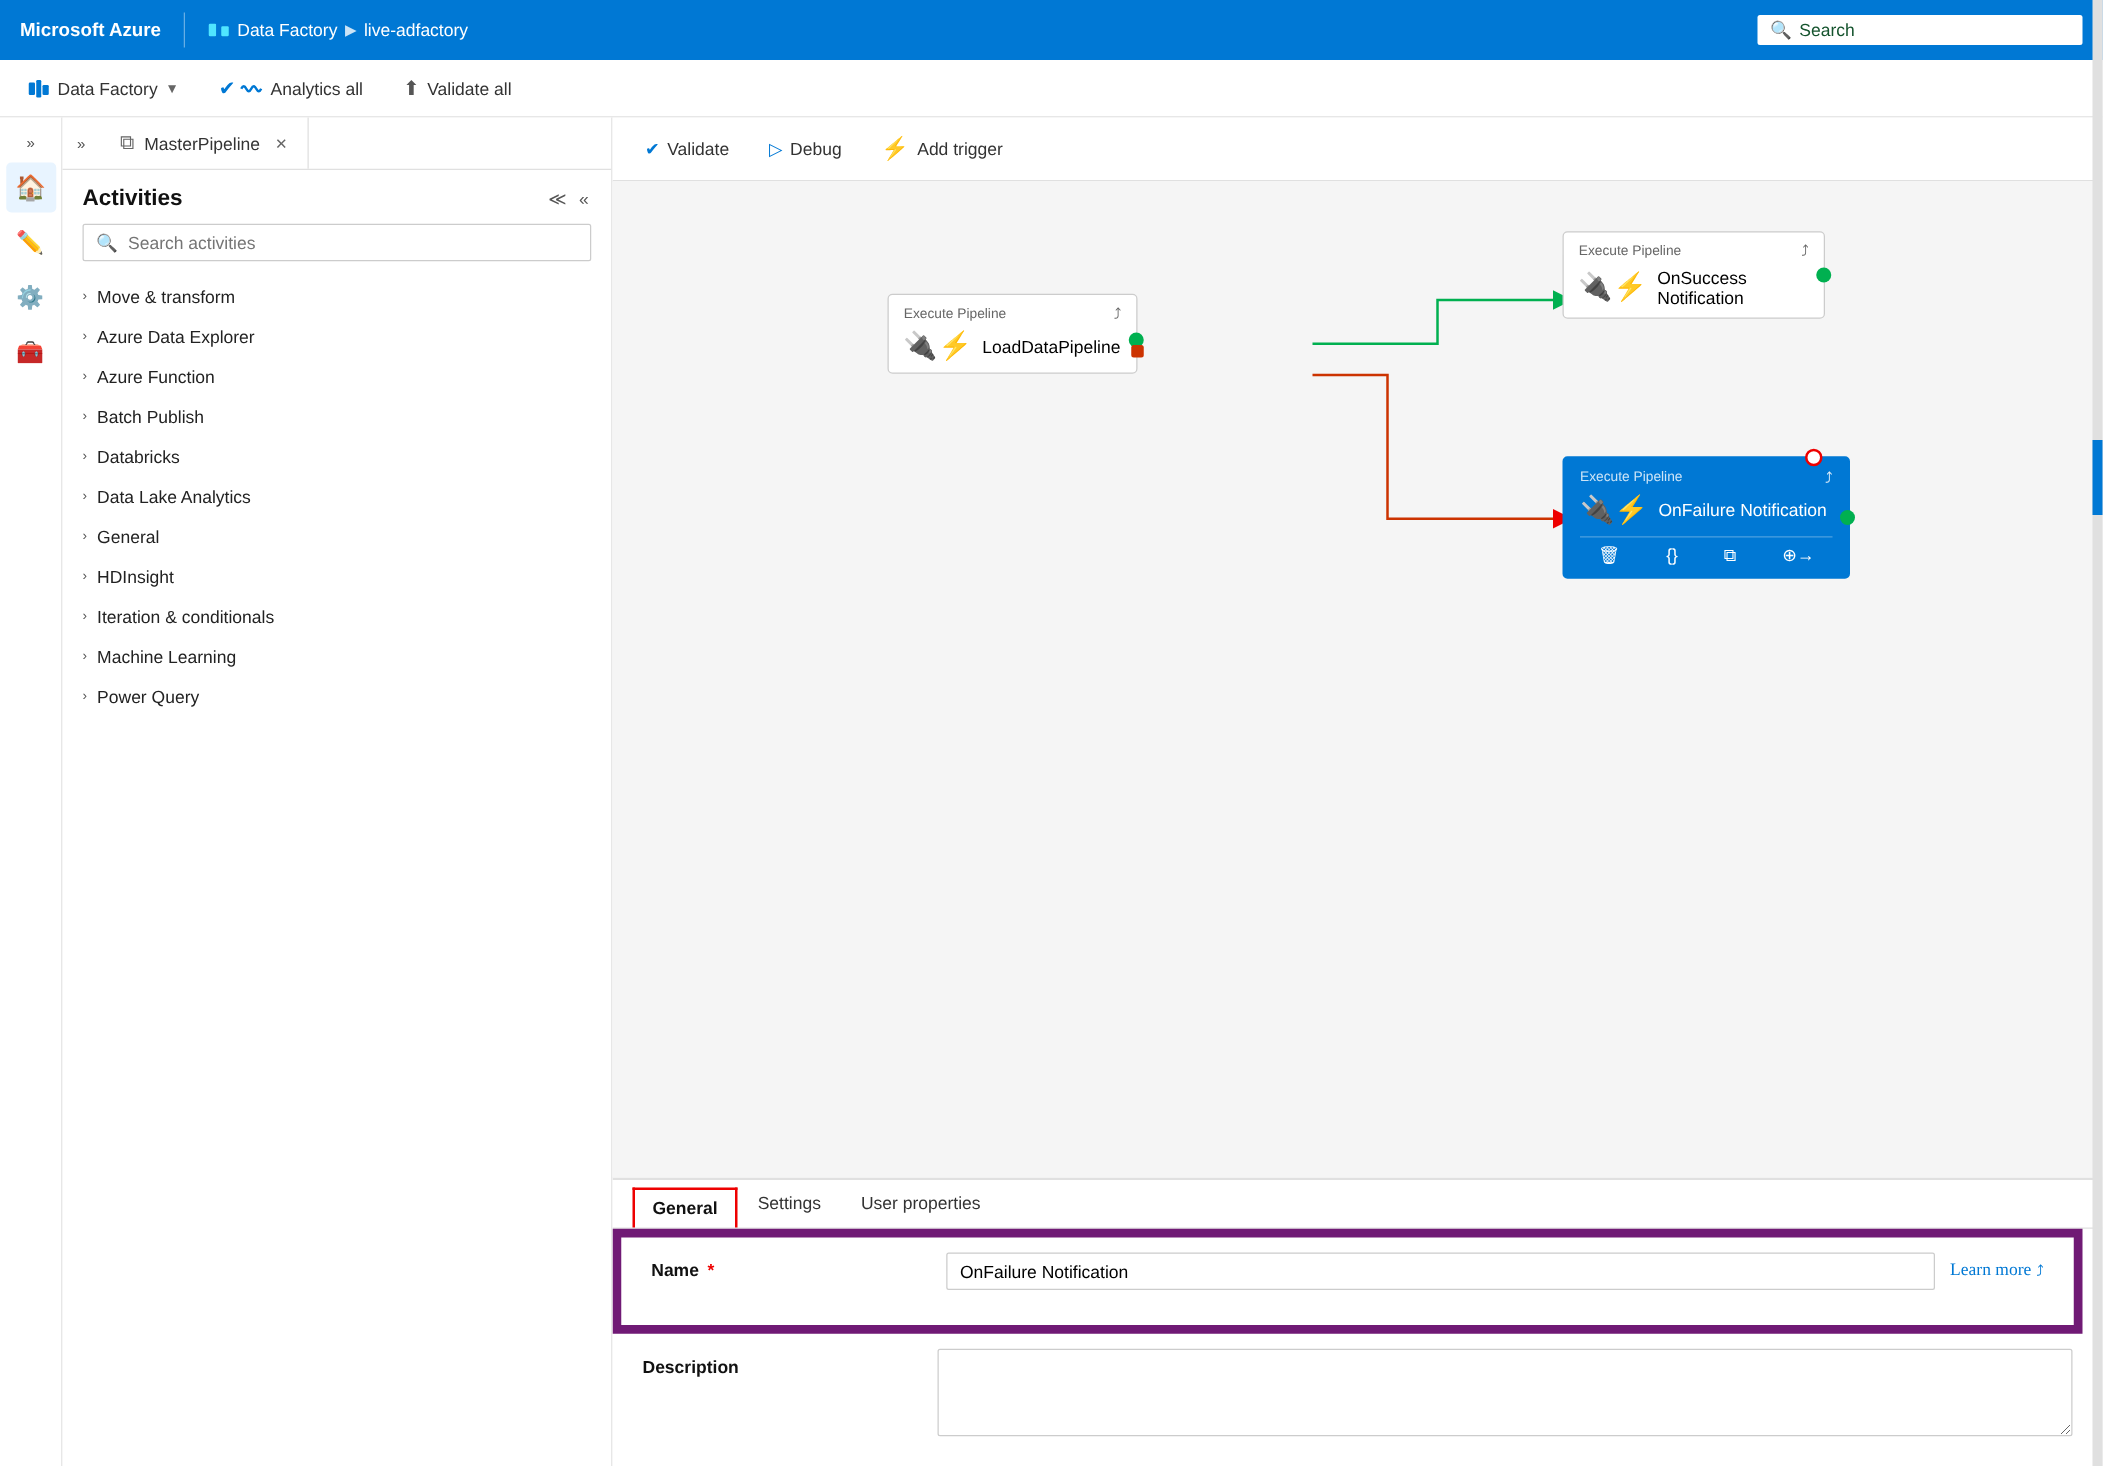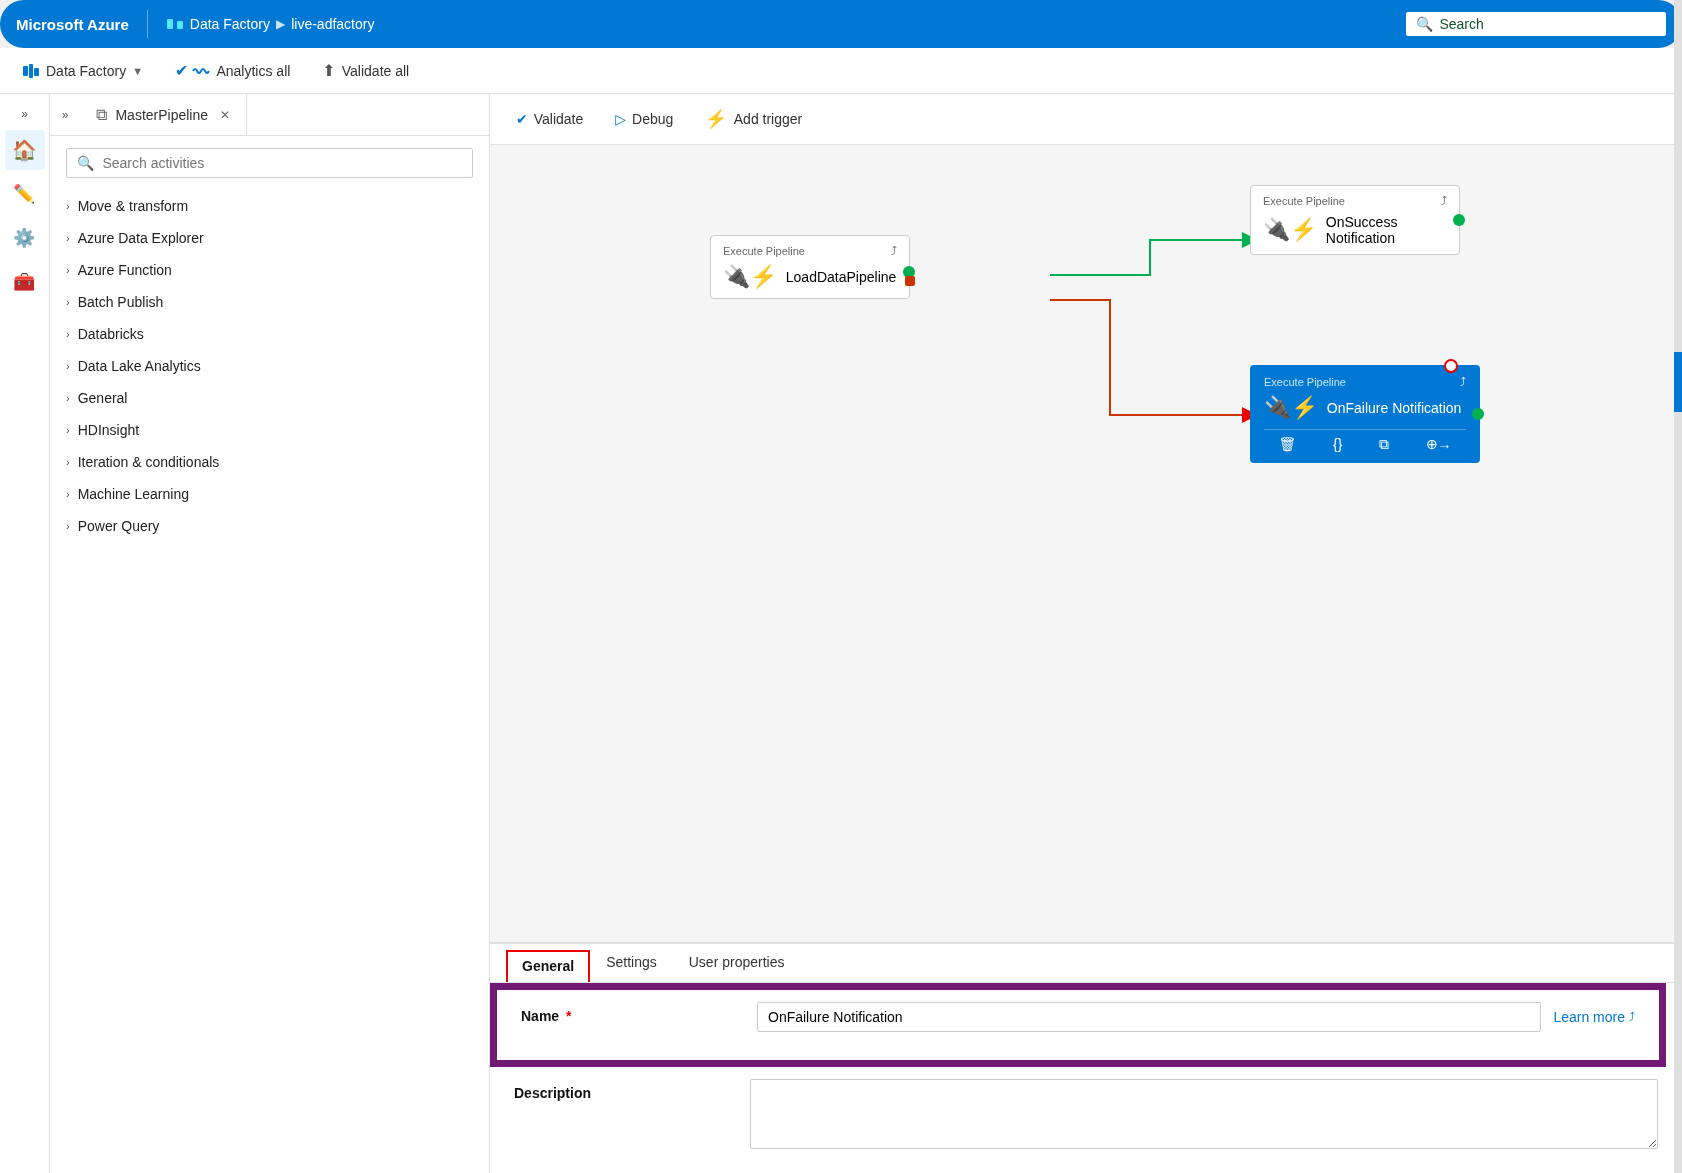--- a/index.html
+++ b/index.html
@@ -7,21 +7,20 @@
 
     
     .topbar {
       display: flex;
       align-items: center;
       background: #0078d4;
       color: white;
       height: 48px;
       padding: 0 16px;
       gap: 12px;
-      border-radius: 24px;
     }
     .topbar-brand {
       font-weight: 700;
       font-size: 15px;
       white-space: nowrap;
     }
     .topbar-divider {
       width: 1px;
       height: 28px;
       background: rgba(255,255,255,0.4);
@@ -391,20 +390,21 @@
     }
     .form-link {
       color: #0078d4;
       text-decoration: none;
       font-size: 14px;
       white-space: nowrap;
       cursor: pointer;
       display: flex;
       align-items: center;
       gap: 4px;
+      font-family: Liberation Serif, serif;
     }
     .form-textarea {
       width: 100%;
       border: 1px solid #ccc;
       padding: 6px 10px;
       font-size: 14px;
       border-radius: 2px;
       min-height: 70px;
       resize: vertical;
       outline: none;
@@ -493,20 +493,27 @@
     <div class="tab-bar">
       <div class="tab-expand">»</div>
       <div class="tab-item">
         <span class="tab-icon">⧉</span>
         <span>MasterPipeline</span>
         <span class="tab-close">✕</span>
       </div>
     </div>
 
     <div class="activities-panel">
+      <div class="activities-header">
+        <span class="activities-title">Activities</span>
+        <div class="activities-controls">
+          <span class="activities-ctrl-btn">≪</span>
+          <span class="activities-ctrl-btn">«</span>
+        </div>
+      </div>
 
       <div class="search-box">
         <span style="color:#999;">🔍</span>
         <input type="text" style="border: none; outline: none; flex: 1 1 0%; font-size: 14px; color: rgb(85, 85, 85);" placeholder="Search activities">
       </div>
 
       <div class="activity-category">
         <span class="chevron">›</span>
         <span class="label">Move &amp; transform</span>
       </div>

